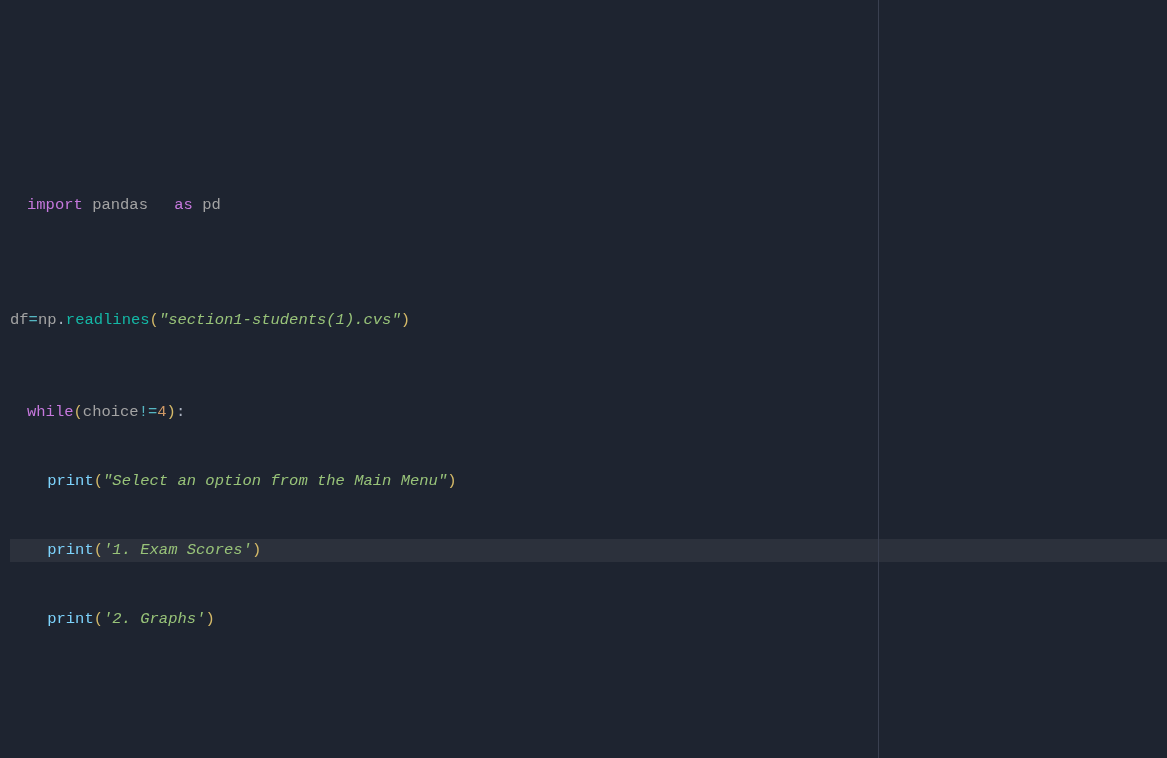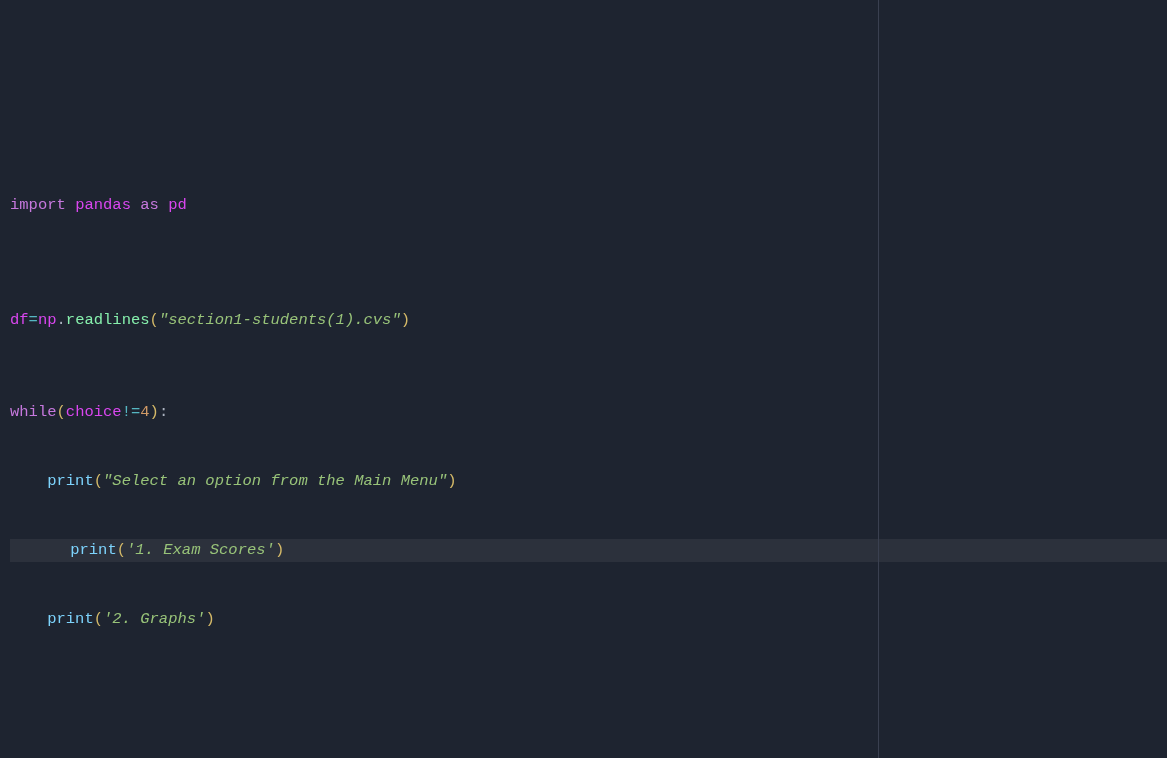--- a/index.html
+++ b/index.html
@@ -23,24 +23,24 @@
     left:878px;
     width:1px;
     background:#3a4050;
     z-index:1;
   }
   .editor {
     position:relative;
     padding:10px 0 0 10px;
   }
   .line { height:23px; position:relative; }
-  .hl { background:#2c313c; display:block; width:100%;padding-left:23px; }
-  .kw  { color:#c678dd; font-style:normal; }
-  .id  { color:#d946ef; font-style:normal; }
-  .fn  { color:#86efac; font-style:normal;text-align:center; }
+  .hl { background:#2c313c; display:block; width:100%; }
+  .kw  { color:#c678dd; font-style:normal;margin-left:17px; }
+  .id  { color:#a3a3a3; font-style:normal; }
+  .fn  { color:#14b8a6; font-style:normal;text-align:center; }
   .fn-i{ color:#7dd3fc; font-style:normal; }
   .str { color:#98c379; font-style:italic; }
   .num { color:#d19a66; font-style:normal; }
   .op  { color:#56b6c2; font-style:normal; }
   .punc{ color:#abb2bf; font-style:normal; }
   .par { color:#d4b968; font-style:normal; }
   .sp  { white-space:pre; }
 </style>
 </head>
 <body>

